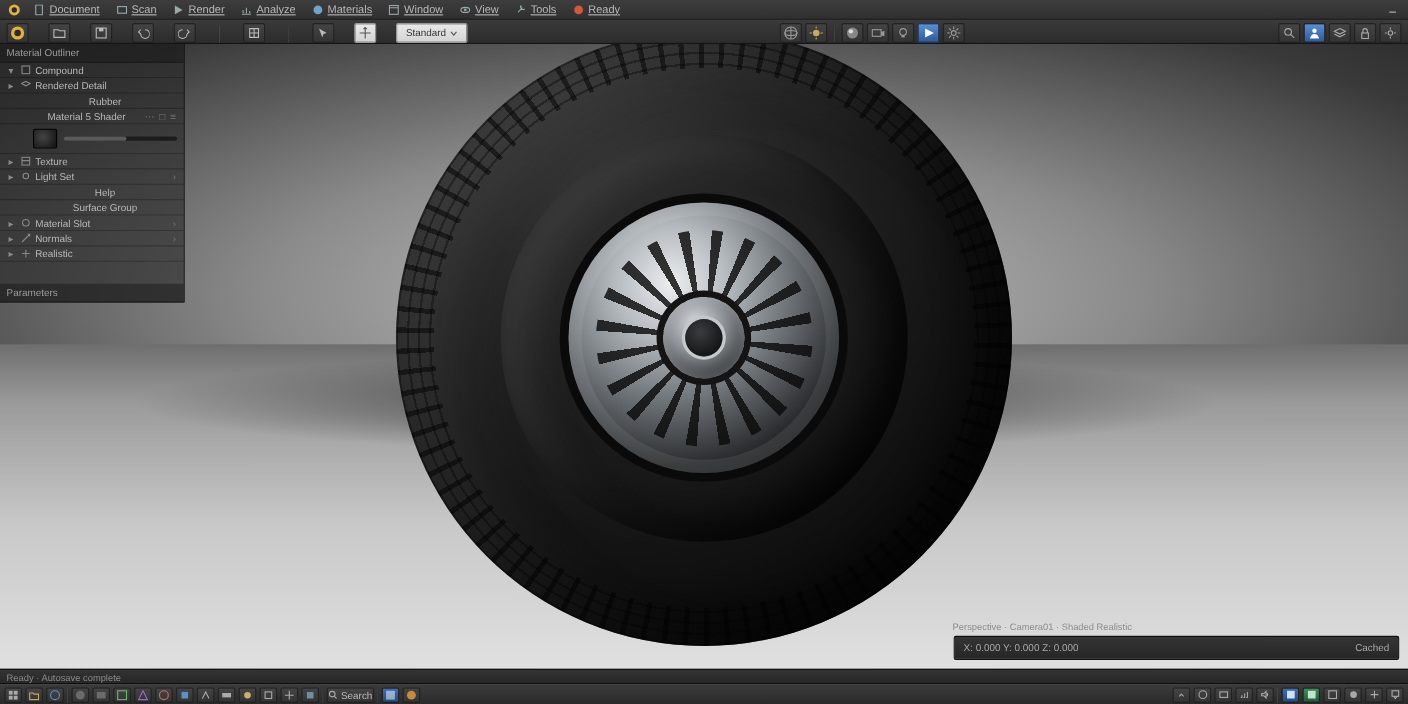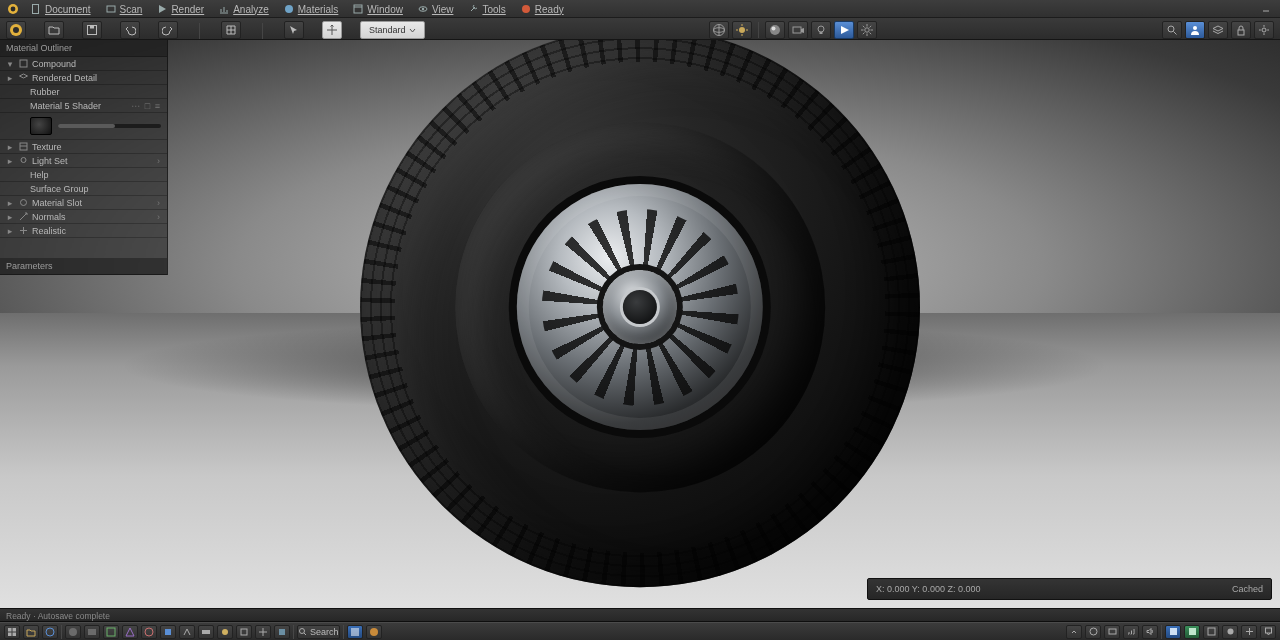--- a/index.html
+++ b/index.html
@@ -131,21 +131,21 @@
 .outliner .row{
   display:flex; align-items:center; gap:4px; padding:2px 6px;
   border-bottom:1px solid rgba(0,0,0,0.25); height:14px;
 }
 .outliner .row .caret{width:8px;text-align:center;color:#888;}
 .outliner .row .ricon{width:10px;height:10px;display:inline-flex;
   align-items:center;justify-content:center;}
 .outliner .row .lbl{flex:1; white-space:nowrap; overflow:hidden;
   text-overflow:ellipsis;}
 .outliner .row .dots{letter-spacing:1px;color:#777;}
-.outliner .row.indent1{padding-left:18px;}
+.outliner .row.indent1{padding-left:18px;text-align:center;}
 .outliner .thumb-row{padding:4px 6px 4px 30px;display:flex;align-items:center;
   gap:6px; border-bottom:1px solid rgba(0,0,0,0.25);}
 .outliner .thumb{width:22px;height:18px;border-radius:2px;
   background:radial-gradient(circle at 40% 40%, #444,#111);border:1px solid #000;}
 .outliner .slider{flex:1;height:4px;background:#1c1c1c;border-radius:2px;position:relative;}
 .outliner .slider::after{content:"";position:absolute;left:0;top:0;bottom:0;width:55%;
   background:#5a5a5a;border-radius:2px;}
 
 
 .infobar {
@@ -527,20 +527,21 @@
             <svg width="9" height="9">
               <path d="M4.5 1v7M1 4.5h7" stroke="#888"></path>
             </svg>
           </span>
           <span class="lbl">Realistic</span>
         </div>
       <div class="hdr" style="margin-top:20px">Parameters</div>
     </div>
 
     <div class="infobar">
+      <div class="title">Perspective · Camera01 · Shaded Realistic</div>
       <span>X: 0.000  Y: 0.000  Z: 0.000</span>
       <span style="margin-left:auto">Cached</span>
     </div>
   </div>
 </div>
 
 <div class="statusline">
   <span>Ready · Autosave complete</span>
 </div>
 

